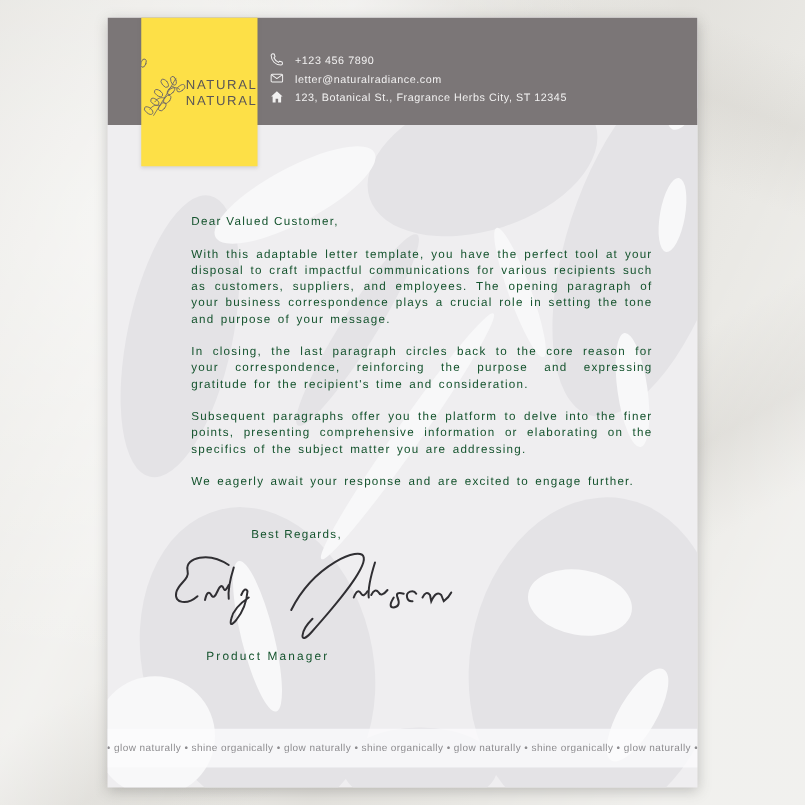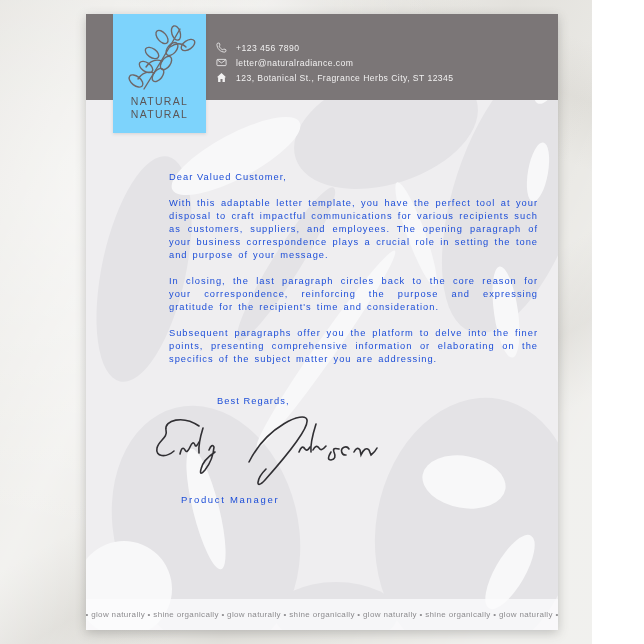--- a/index.html
+++ b/index.html
@@ -1,61 +1,61 @@
 <!DOCTYPE html>
 <html><head>
 <meta charset="utf-8">
 <style>
   html,body{margin:0;padding:0;}
   body{width:644px;height:644px;overflow:hidden;font-family:"Liberation Sans",sans-serif;}
 
   .stage{
-    position:relative;width:592px;height:644px;overflow:hidden;
+    position:relative;width:644px;height:644px;overflow:hidden;
     background-color:#eae9e5;
     background-image:
       radial-gradient(ellipse at 18% 28%, rgba(255,255,255,.55), transparent 55%),
       linear-gradient(115deg, rgba(213,210,204,.30) 0%, transparent 12%, rgba(255,255,255,.40) 30%, transparent 46%, rgba(209,206,200,.28) 58%, transparent 72%, rgba(255,255,255,.35) 88%),
       linear-gradient(150deg, transparent 58%, rgba(198,195,188,.38) 67%, transparent 75%),
       linear-gradient(20deg, transparent 80%, rgba(202,199,192,.30) 88%, transparent 95%);
   }
 
   .paper{
     position:absolute;left:86px;top:14px;width:472px;height:616px;
     background:#efeef0;box-shadow:0 3px 10px rgba(70,68,66,.28);overflow:hidden;
   }
   .watermark{position:absolute;left:0;top:0;width:472px;height:616px;}
 
   .band{position:absolute;left:0;top:0;width:472px;height:86px;background:#7b7677;}
 
   .logo-square{
-    position:absolute;left:27px;top:0;width:93px;height:119px;background:#7dd3fc;
-    display:flex;flex-direction:column;align-items:center;box-shadow:0 1px 3px rgba(90,85,85,.18);
+    position:absolute;left:27px;top:0;width:93px;height:119px;background:#fde047;
+    display:flex;flex-direction:row;align-items:center;box-shadow:0 1px 3px rgba(90,85,85,.18);
   }
   .logo-branch{margin-top:5px;}
   .brand-name{
     text-align:center;color:#5b5657;font-size:10.5px;letter-spacing:1.3px;
     line-height:13px;margin-top:2px;white-space:nowrap;
   }
 
   .contact{position:absolute;left:130px;top:26px;}
   .contact-row{display:flex;align-items:center;height:15px;color:#f2f1f1;}
   .contact-row .txt{font-size:8.6px;letter-spacing:.45px;white-space:nowrap;}
   .cicon{width:11px;height:11px;margin-right:9px;flex:0 0 11px;}
 
-  .letter{position:absolute;left:83px;top:157px;width:369px;color:#1d4ed8;}
+  .letter{position:absolute;left:67px;top:157px;width:369px;color:#14532d;}
   .salutation{font-size:9.3px;letter-spacing:1.05px;margin:0 0 13px 0;line-height:13px;}
   .para{font-size:9.3px;letter-spacing:1.0px;word-spacing:1.5px;line-height:13px;
         text-align:justify;margin:0 0 13px 0;}
   .closing{font-size:9.3px;letter-spacing:1.05px;margin:29px 0 0 0;line-height:13px;padding-left:48px;}
   .signature-svg{display:block;margin:2px 0 0 -16px;}
   .signer-name{font-size:9.5px;letter-spacing:1.7px;line-height:13px;margin-top:4px;}
   .signer-title{font-size:9.5px;letter-spacing:1.7px;line-height:13px;margin-top:7px;}
 
   .footer-strip{
-    position:absolute;left:0;bottom:0;width:472px;height:31px;
+    position:absolute;left:0;bottom:16px;width:472px;height:31px;
     background:rgba(251,251,252,.78);display:flex;align-items:center;justify-content:center;
   }
   .tagline{font-size:8px;color:#8d8c8f;letter-spacing:.35px;white-space:nowrap;}
 </style>
 </head>
 <body>
 
 <div class="stage">
   <div class="paper">
 
@@ -130,20 +130,21 @@
         <div>NATURAL</div>
         <div>NATURAL</div>
       </div>
     </div>
 
     <div class="letter">
       <p class="salutation">Dear Valued Customer,</p>
       <p class="para">With this adaptable letter template, you have the perfect tool at your disposal to craft impactful communications for various recipients such as customers, suppliers, and employees. The opening paragraph of your business correspondence plays a crucial role in setting the tone and purpose of your message.</p>
       <p class="para">In closing, the last paragraph circles back to the core reason for your correspondence, reinforcing the purpose and expressing gratitude for the recipient's time and consideration.</p>
       <p class="para">Subsequent paragraphs offer you the platform to delve into the finer points, presenting comprehensive information or elaborating on the specifics of the subject matter you are addressing.</p>
+      <p class="para">We eagerly await your response and are excited to engage further.</p>
       <p class="closing">Best Regards,</p>
 
       <svg class="signature-svg" width="238" height="76" viewBox="0 0 238 76" aria-label="Emily Johnson">
         <g fill="none" stroke="#302f33" stroke-width="1.6" stroke-linecap="round">
           <path d="M46,16 C30,5 11,10 13,20 C15,28 6,30 4,38 C2,47 13,48 21,41"></path>
           <path d="M27,44 q2,-9 5,-4 q2,4 5,-3 q3,-7 5,-2 q1,3 4,-3"></path>
           <path d="M50,18 q-5,16 -4,25"></path>
           <path d="M56,40 q3,-7 5,-3 q-1,13 -9,23 q-6,7 -4,-1 q2,-9 14,-17"></path>
           <path d="M96,52 C114,16 152,0 154,10 C156,20 128,52 112,70 C102,81 103,69 113,59"></path>
           <path d="M146,42 q3,-8 6,-3 q2,3 5,-2"></path>

